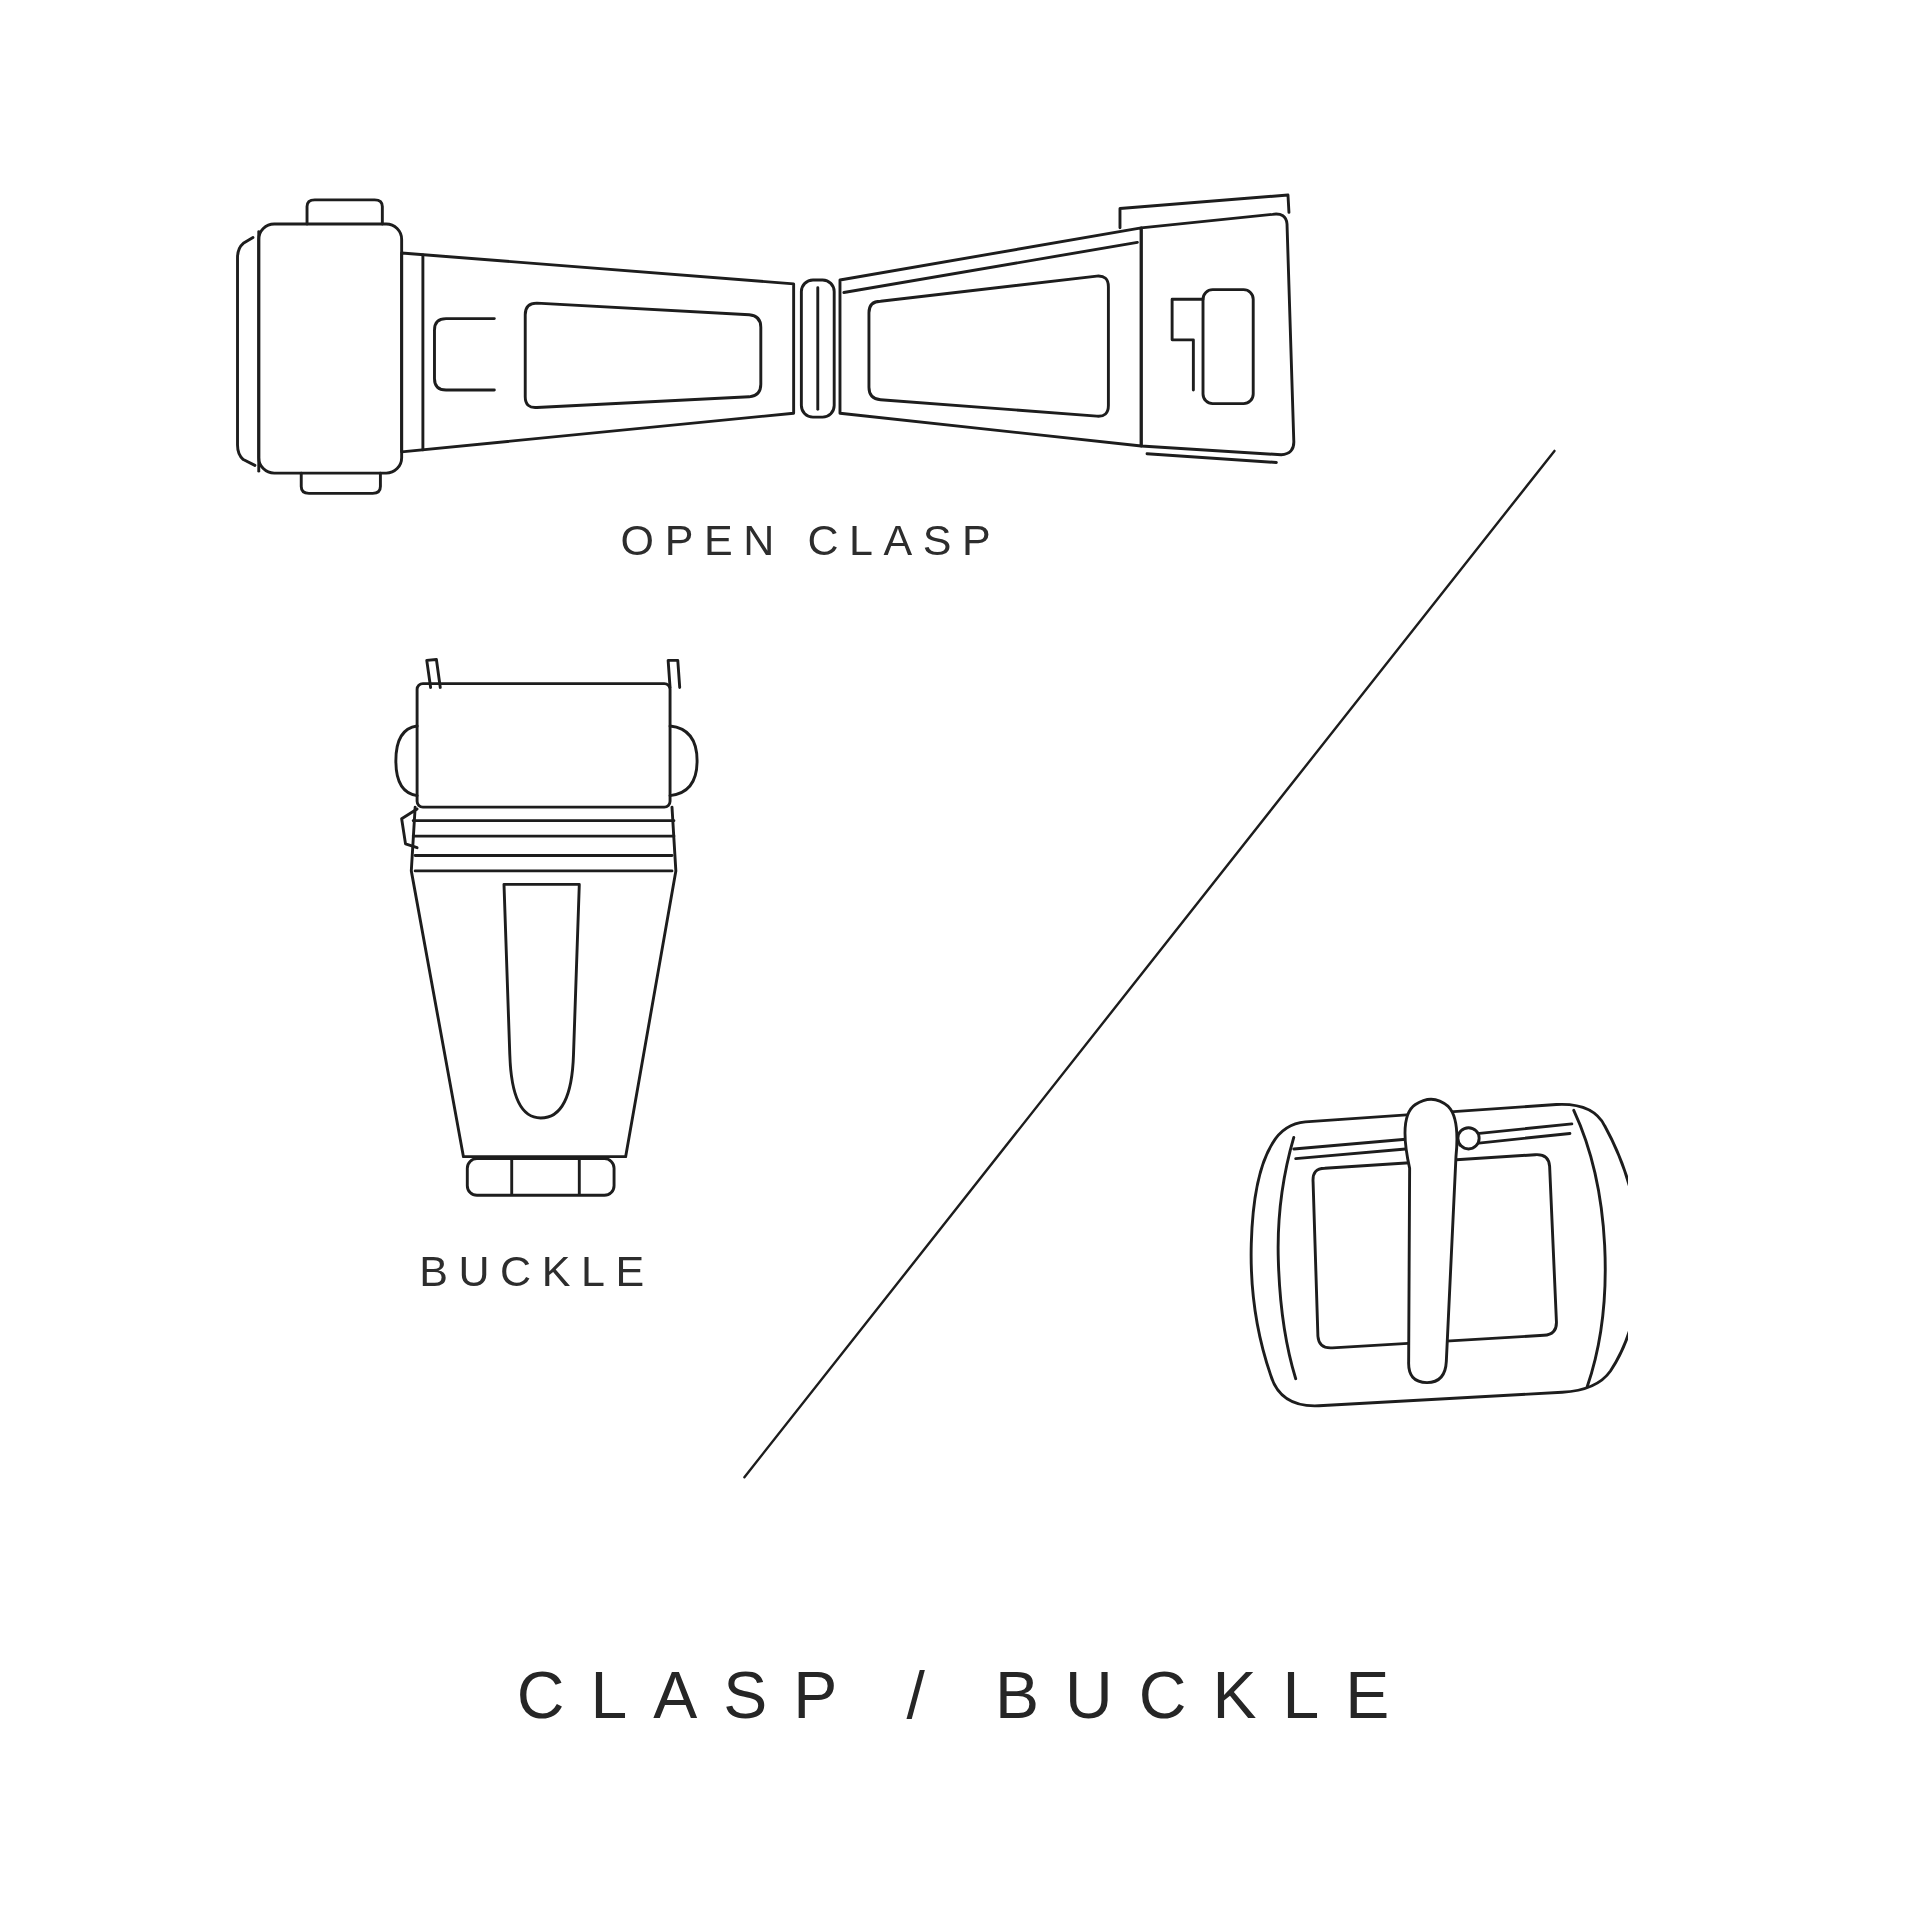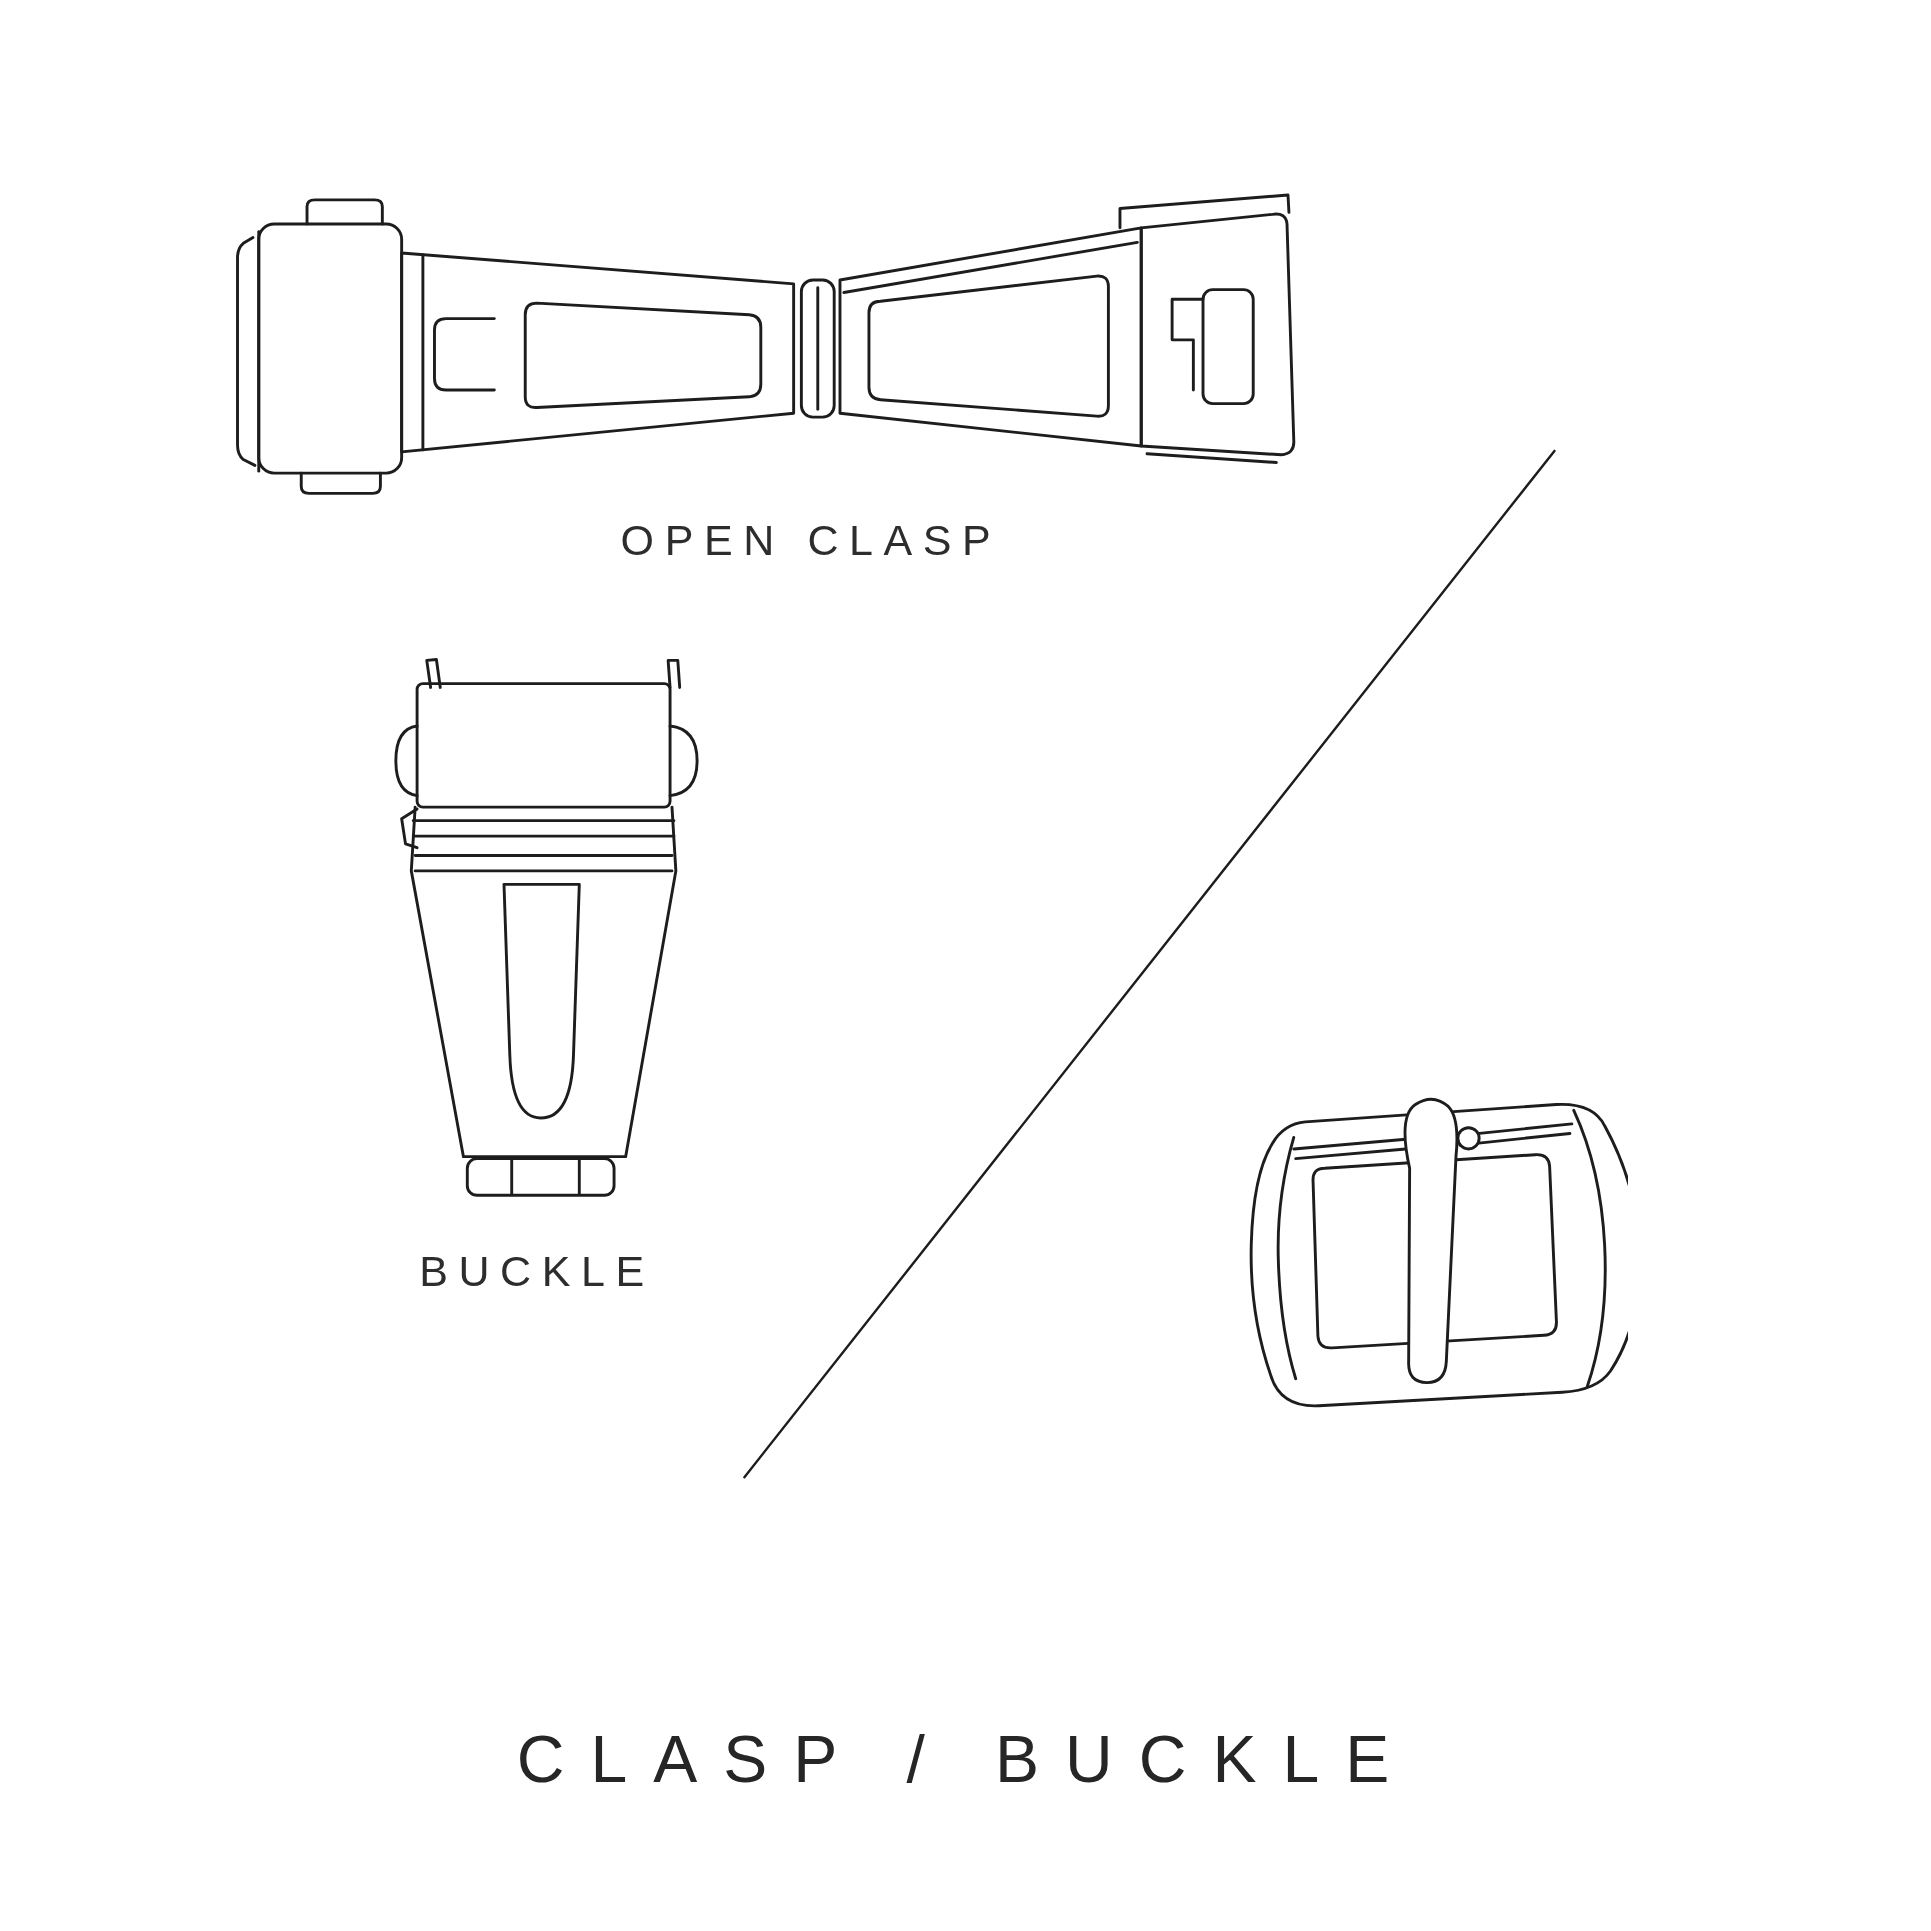--- a/index.html
+++ b/index.html
@@ -129,16 +129,16 @@
       <path d="M 1460 1210 Q 1448 1156 1466 1144 Q 1484 1132 1500 1146 Q 1512 1158 1508 1198 L 1498 1410 Q 1497 1432 1478 1432 Q 1458 1432 1459 1410 Z" fill="#ffffff"></path>
 
       <circle cx="1521" cy="1179" r="11" fill="#ffffff"></circle>
     </g>
   </svg>
 
   <div class="label" style="left:811px; top:516px;">OPEN CLASP</div>
 
   <div class="label" style="left:537px; top:1247px;">BUCKLE</div>
 
-  <div class="title" style="left:966px; top:1721px;text-align:center;">CLASP / BUCKLE</div>
+  <div class="title" style="left:966px; top:1657px;text-align:center;">CLASP / BUCKLE</div>
 
 </div>
 
 
 </body></html>

